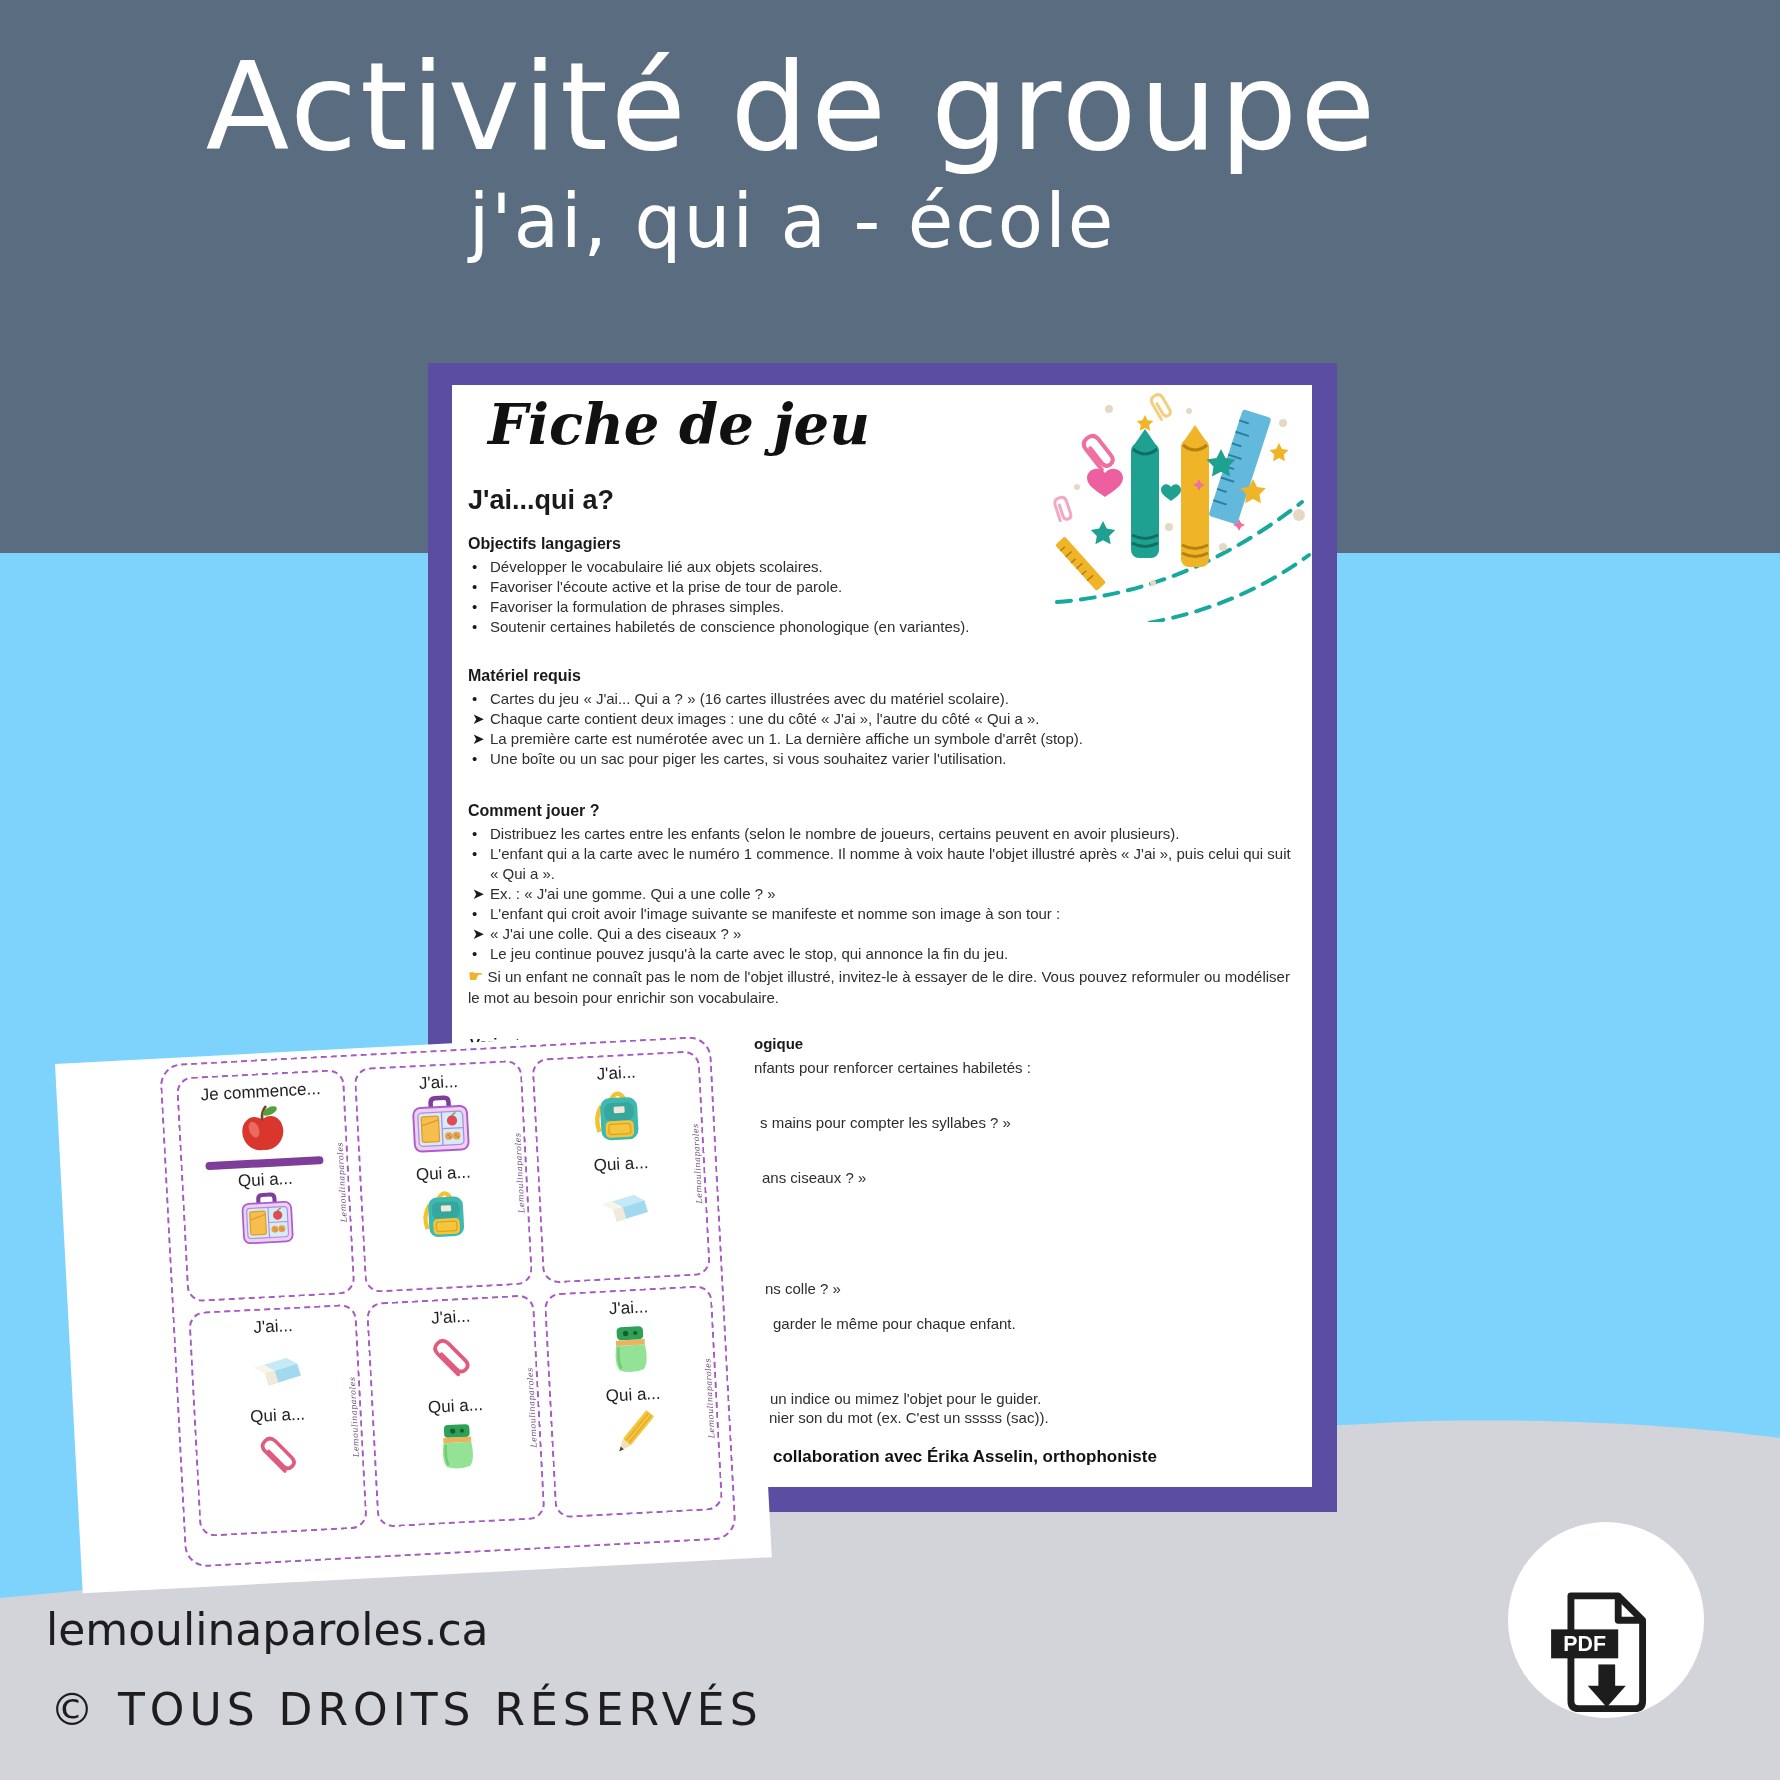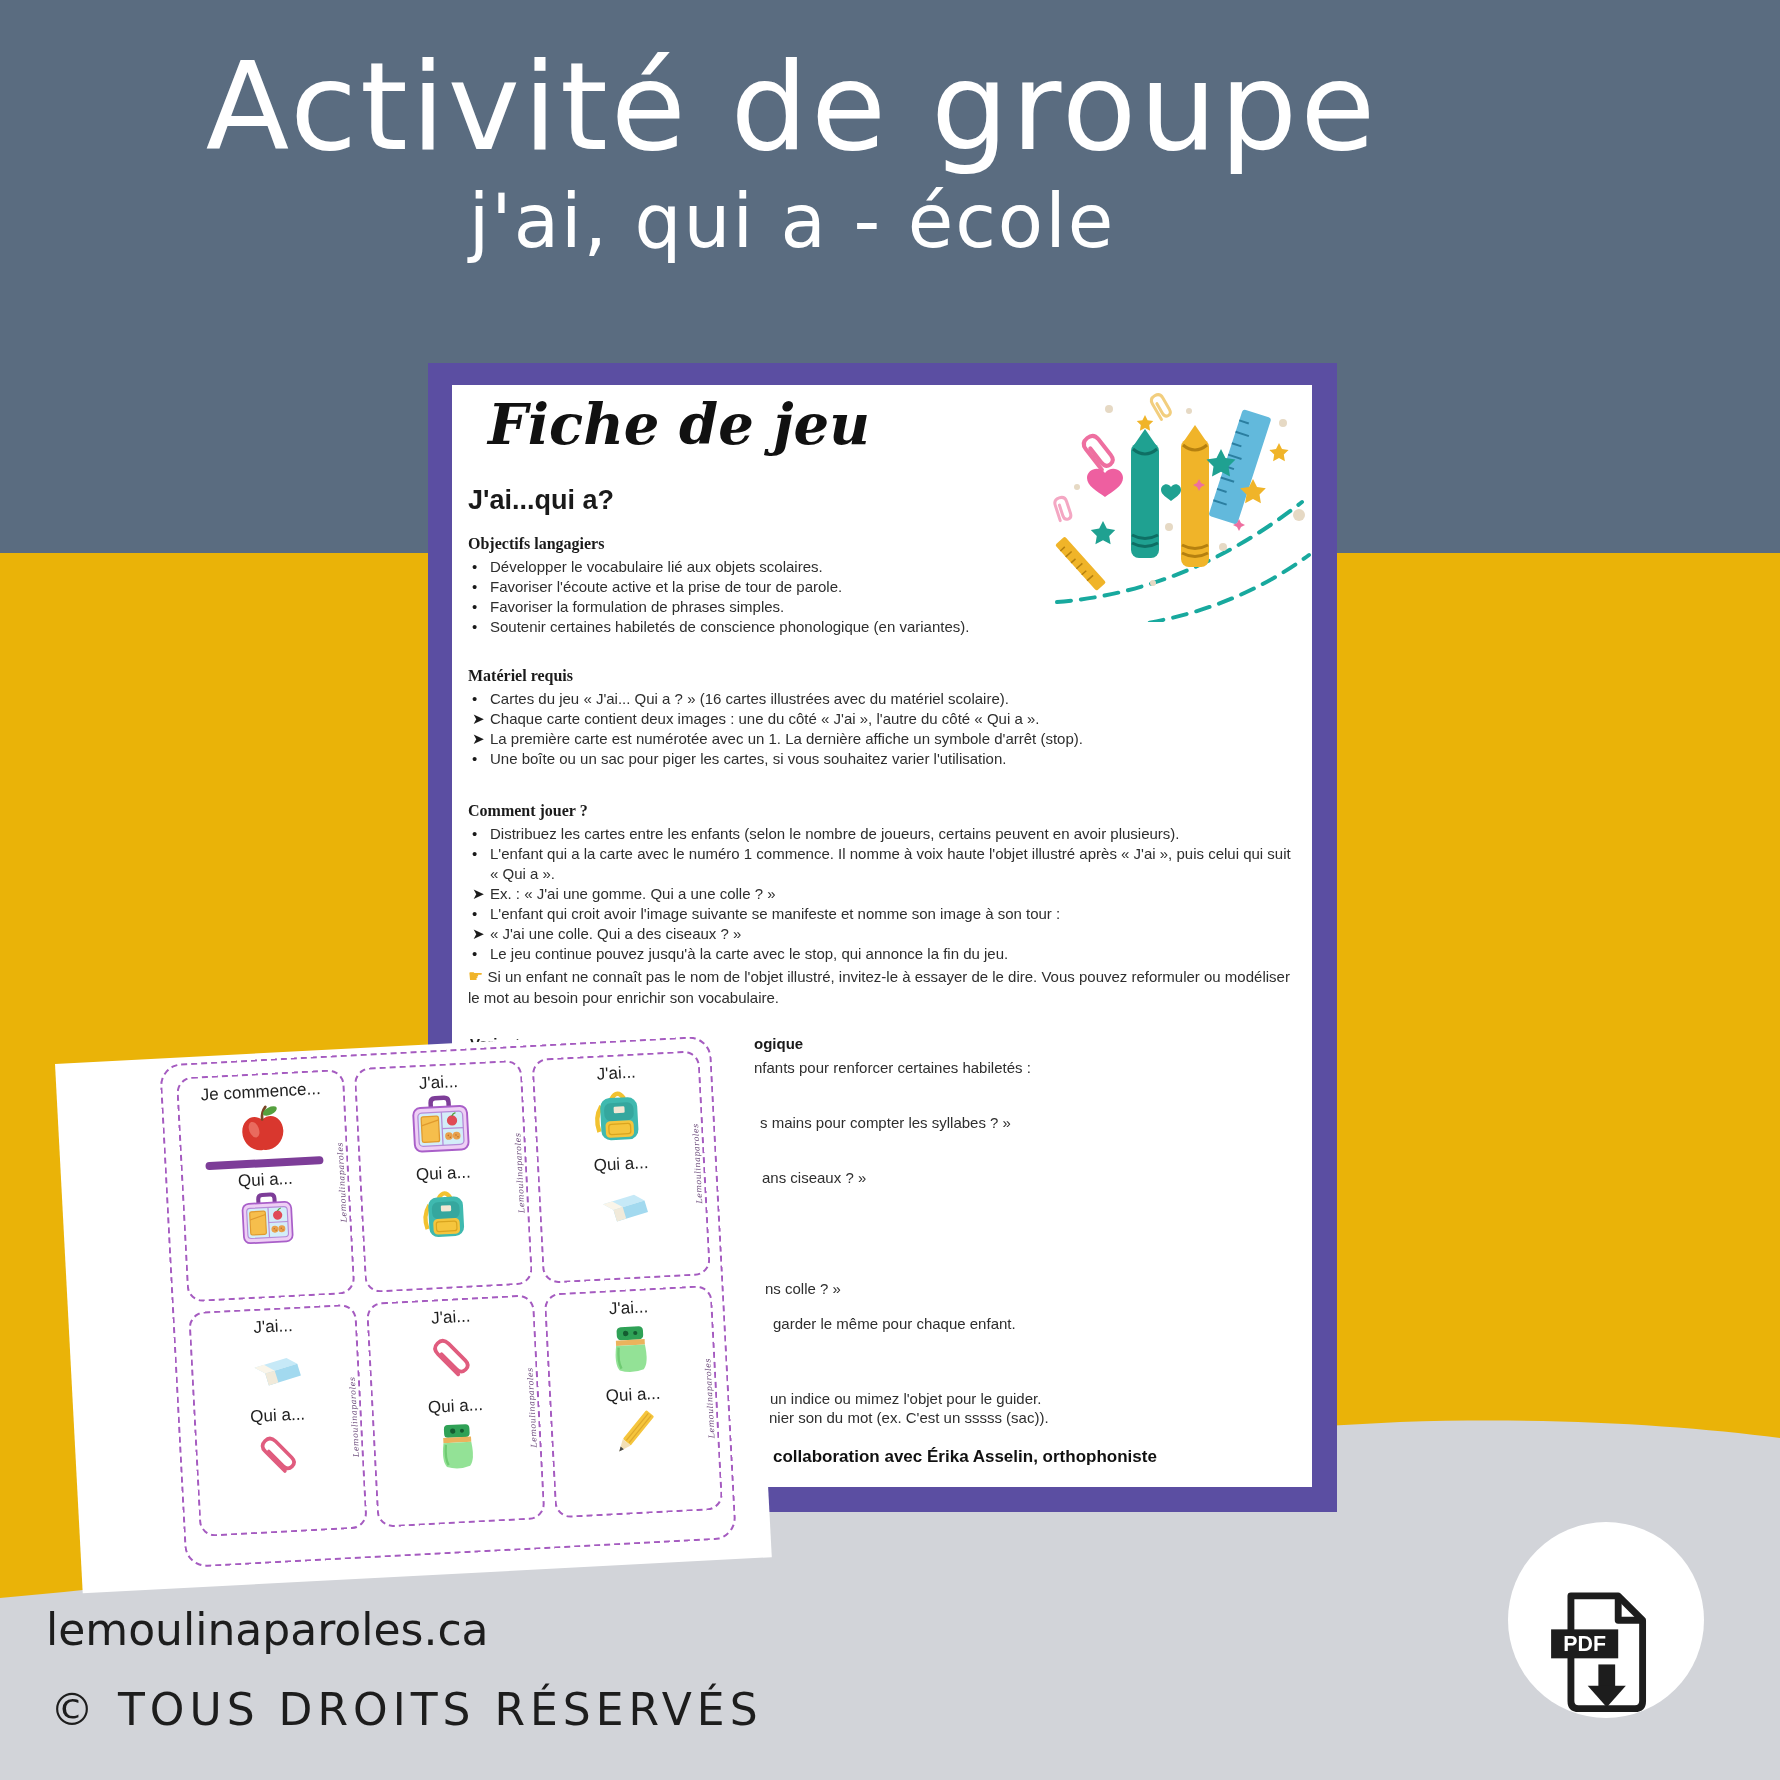--- a/index.html
+++ b/index.html
@@ -1,36 +1,36 @@
 <!DOCTYPE html>
 <html><head>
 <meta charset="utf-8">
 <style>
   html,body{margin:0;padding:0;background:#888;}
-  #canvas{position:relative;width:1780px;height:1780px;background:#eab308;overflow:hidden;
+  #canvas{position:relative;width:1780px;height:1780px;background:#7dd3fc;overflow:hidden;
           font-family:"Liberation Sans",sans-serif;}
 
   
   .header{position:absolute;left:0;top:0;width:1780px;height:553px;background:#5A6C80;}
   .header-inner{position:absolute;left:0;top:40px;width:1584px;text-align:center;color:#FFFFFF;
                 font-family:"DejaVu Sans",sans-serif;}
   .main-title{font-size:122px;letter-spacing:3px;line-height:1.1;}
   .sub-title{font-size:74px;letter-spacing:2px;margin-top:4px;}
 
   
   .blob-svg{position:absolute;left:0;top:0;z-index:1;}
 
   
   .doc{position:absolute;left:428px;top:363px;width:909px;height:1149px;background:#5B4EA2;z-index:2;}
   .page{position:absolute;left:24px;top:22px;width:860px;height:1102px;background:#FFFFFF;}
   .script-title{position:absolute;left:16px;top:6px;font-family:"DejaVu Serif",serif;
                 font-style:italic;font-weight:bold;font-size:56px;color:#111;margin-left:20px;}
   .game-title{position:absolute;left:16px;top:100px;font-size:27px;font-weight:bold;color:#1a1a1a;}
   .sec{position:absolute;left:16px;width:832px;color:#2e2e2e;}
-  .sec h3{margin:0 0 4px 0;font-size:16px;font-weight:bold;color:#1a1a1a;font-family:Liberation Serif, serif;}
+  .sec h3{margin:0 0 4px 0;font-size:16px;font-weight:bold;color:#1a1a1a;}
   .row{display:grid;grid-template-columns:22px 1fr;font-size:15px;line-height:20px;}
   .row .mk{text-align:left;padding-left:4px;color:#1a1a1a;}
   .tip{position:absolute;left:16px;top:581px;width:832px;font-size:15px;line-height:21px;color:#2e2e2e;}
   .hand{color:#F0B429;font-size:17px;}
   .frag{position:absolute;font-size:15px;color:#2e2e2e;white-space:nowrap;}
   .frag.b{font-weight:bold;color:#1a1a1a;}
   .frag.credit{font-size:17px;font-weight:bold;color:#111;}
   .illus{position:absolute;left:595px;top:2px;}
 
   

